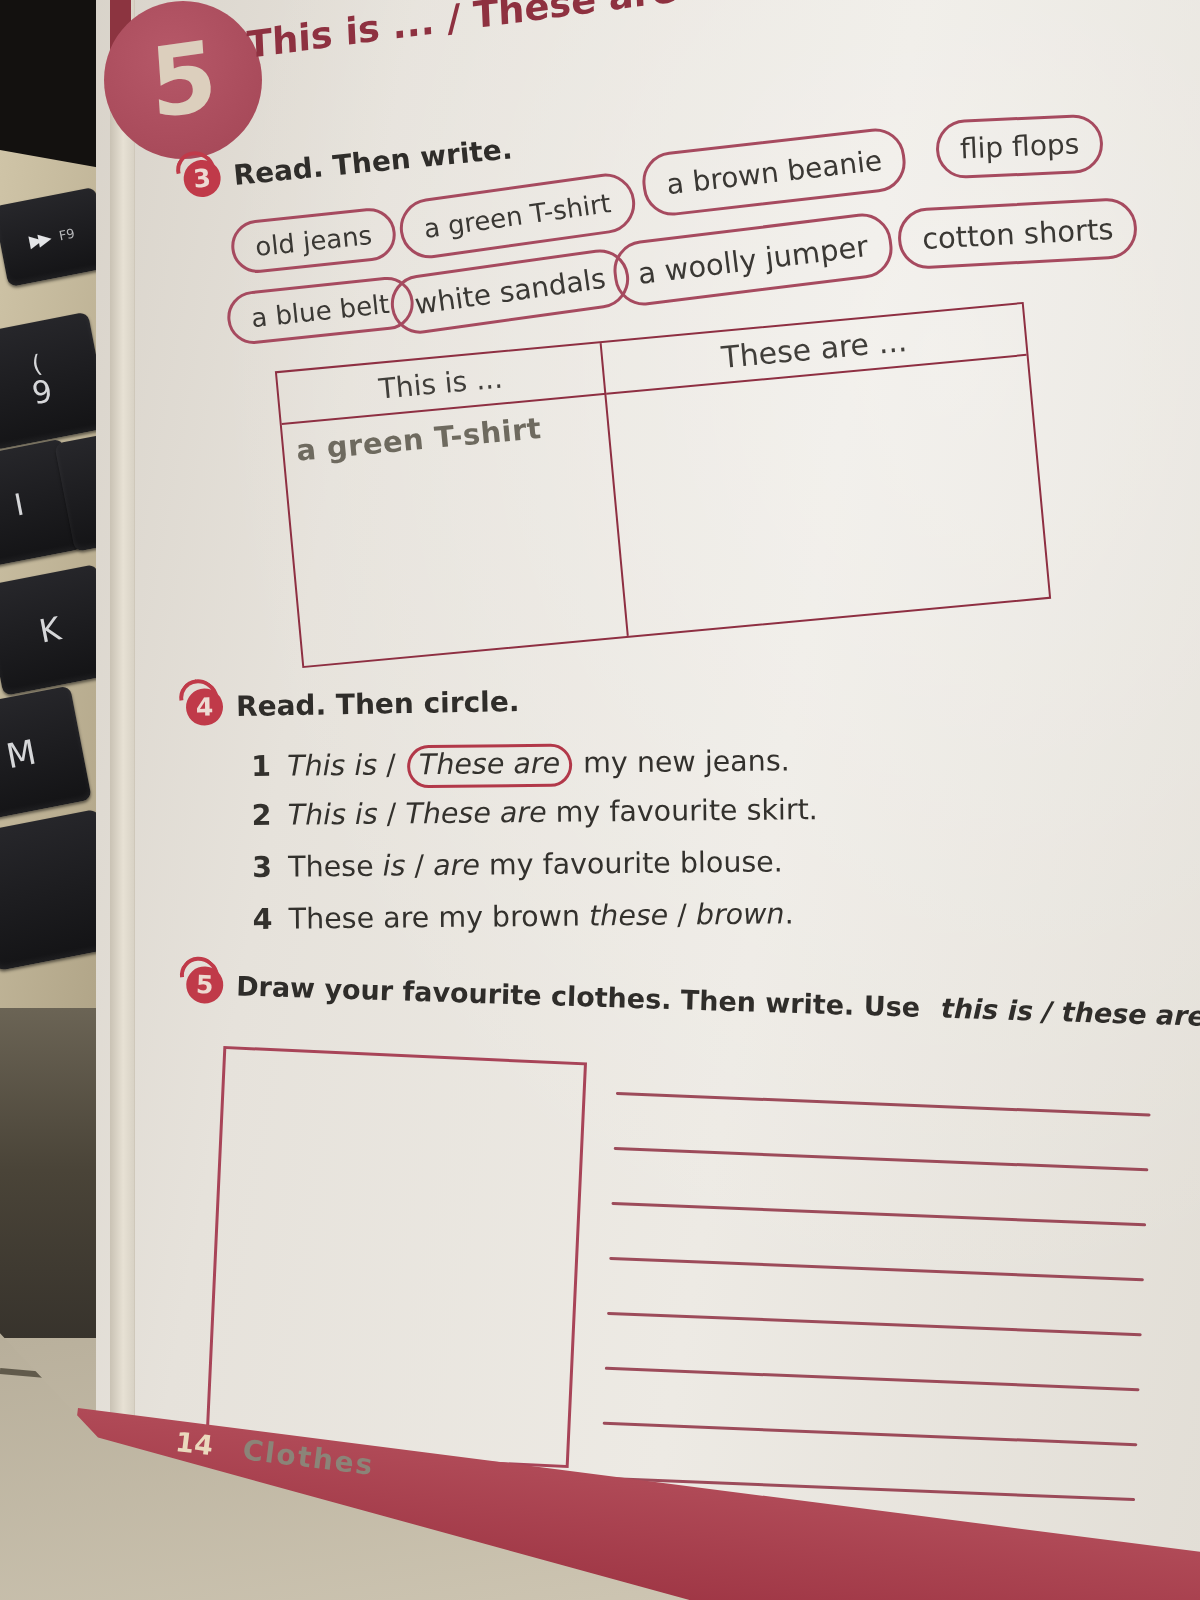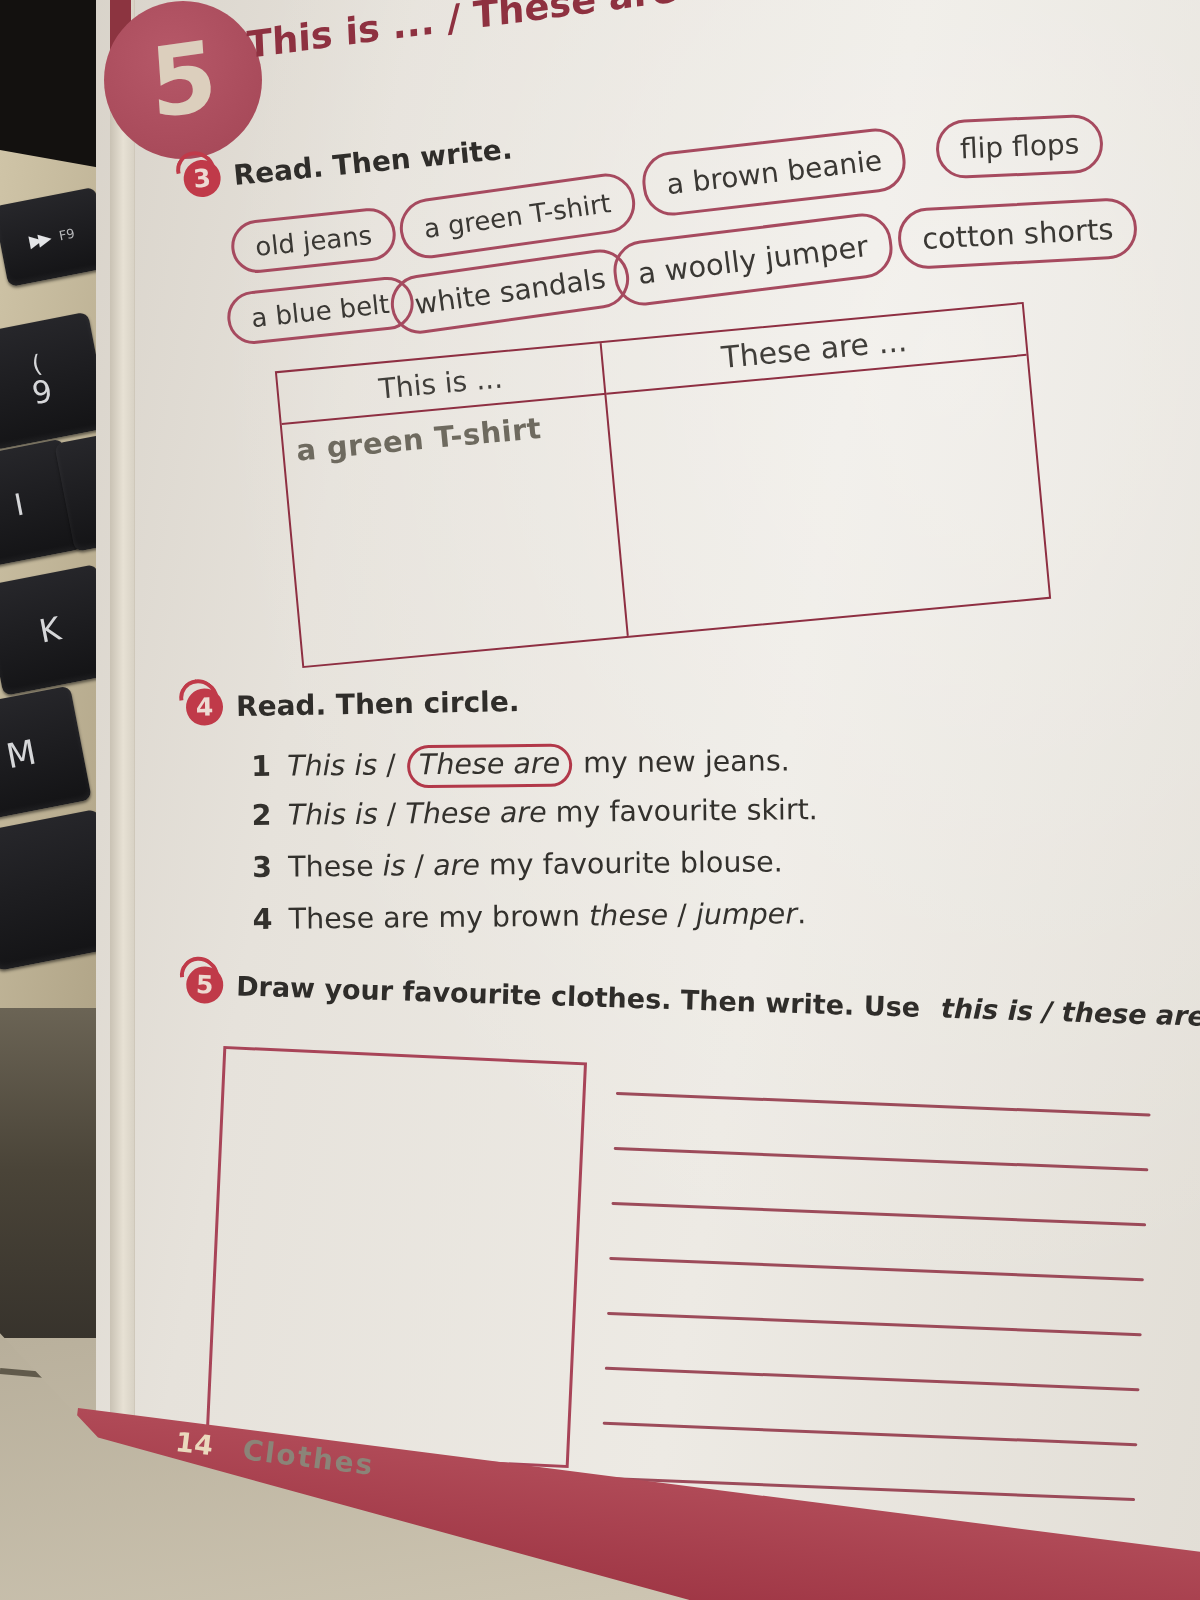--- a/index.html
+++ b/index.html
@@ -194,21 +194,21 @@
           <span class="seg seg-i">is</span>
           <span class="seg"> / </span>
           <span class="seg seg-i">are</span>
           <span class="seg"> my favourite blouse.</span>
         </div>
         <div class="item">
           <span class="num">4</span>
           <span class="seg">These are my brown </span>
           <span class="seg seg-i">these</span>
           <span class="seg"> / </span>
-          <span class="seg seg-i">jumper</span>
+          <span class="seg seg-i">brown</span>
           <span class="seg">.</span>
         </div>
       </div>
 
     <div class="sec-head" id="sec5">
       <span class="num-badge">5</span>
       <span>Draw your favourite clothes. Then write. Use</span>
       <span class="emph">this is / these are.</span>
     </div>
     <div id="drawbox"></div>

